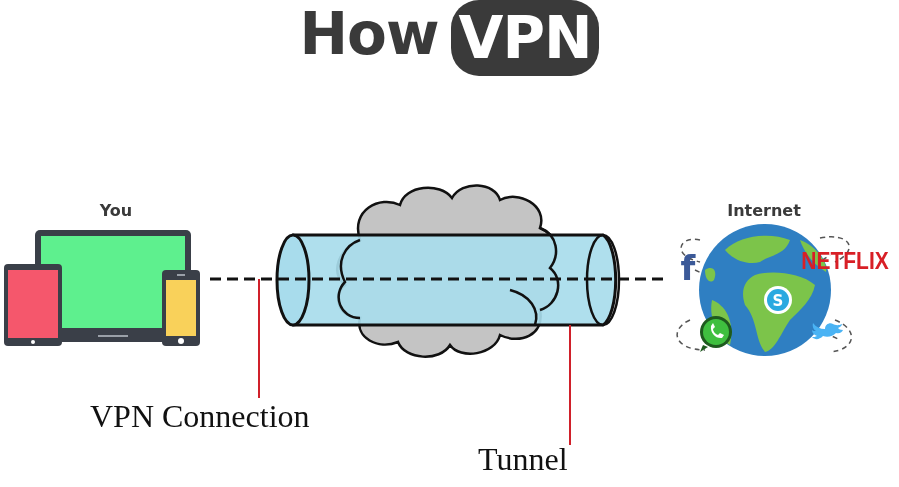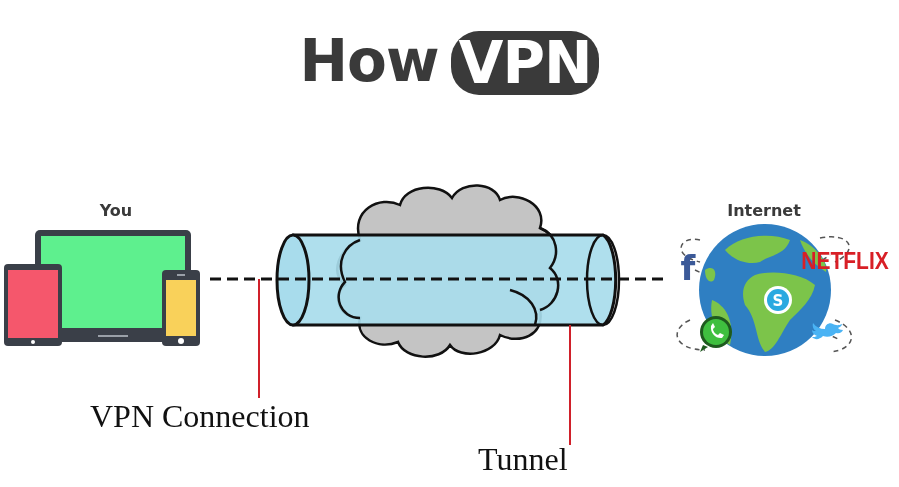--- a/index.html
+++ b/index.html
@@ -1,18 +1,18 @@
 <!DOCTYPE html>
 <html><head>
 <meta charset="utf-8">
 <style>
   html,body{margin:0;padding:0;background:#ffffff;}
   body{width:899px;height:487px;position:relative;overflow:hidden;font-family:"DejaVu Sans",sans-serif;}
-  #title{position:absolute;left:0;top:0;width:899px;height:95px;display:flex;align-items:flex-end;justify-content:center;gap:12px;color:#3a3a3a;font-weight:bold;font-size:58px;font-family:"DejaVu Sans",sans-serif;letter-spacing:-1px;}
-  #title .boxed{background:#3a3a3a;color:#fff;padding:0 8px;line-height:64px;height:64px;display:inline-block;border-radius:28px;}
+  #title{position:absolute;left:0;top:0;width:899px;height:95px;display:flex;align-items:flex-start;justify-content:center;gap:12px;color:#3a3a3a;font-weight:bold;font-size:58px;font-family:"DejaVu Sans",sans-serif;letter-spacing:-1px;}
+  #title .boxed{background:#3a3a3a;color:#fff;padding:6px 8px;line-height:64px;height:64px;display:inline-block;border-radius:28px;}
   #title .q{font-size:72px;margin-left:-6px;}
   svg{position:absolute;left:0;top:0;}
   .lbl-sans{font-family:"DejaVu Sans",sans-serif;font-weight:bold;fill:#3a3a3a;font-size:16px;}
   .lbl-serif{font-family:"Liberation Serif","DejaVu Serif",serif;fill:#111;font-size:32px;}
 </style>
 </head>
 <body>
 
 <div id="title">
   <span>How</span>

